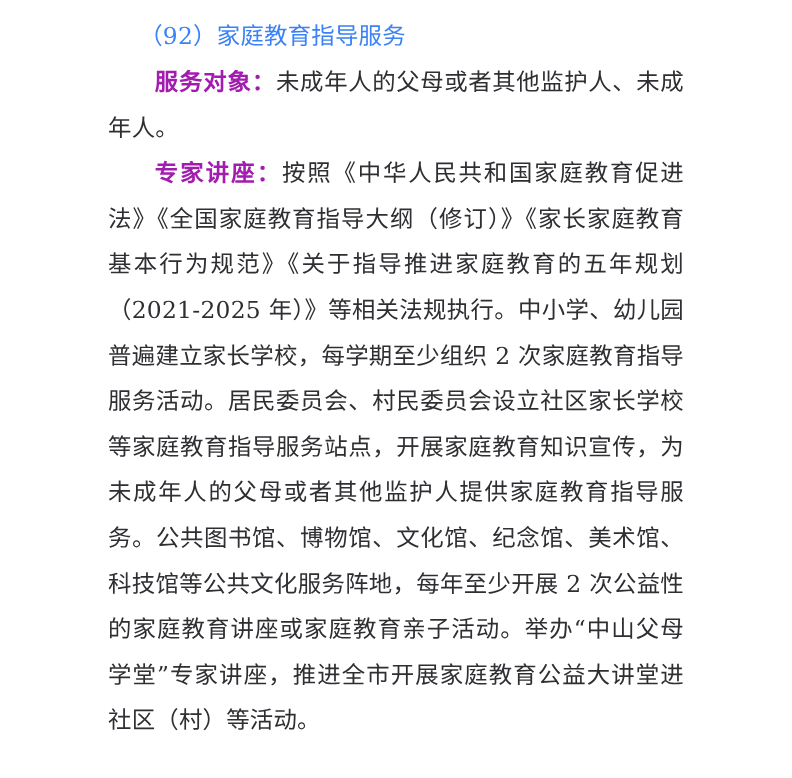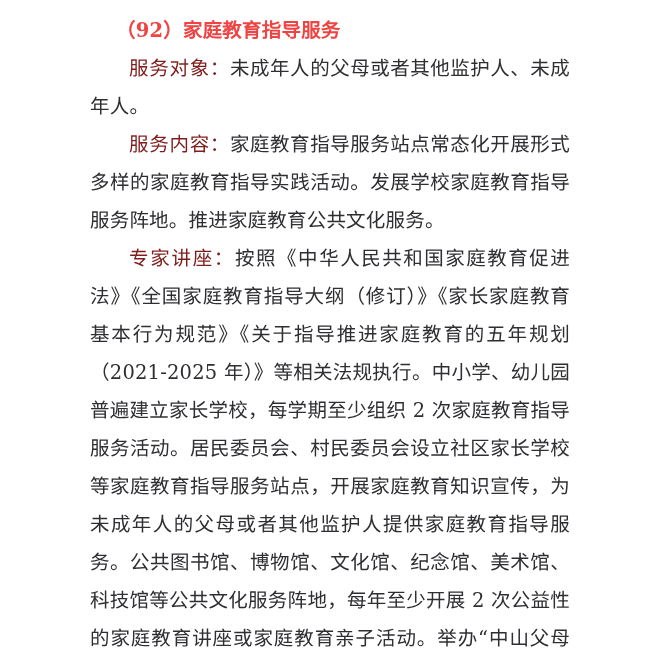--- a/index.html
+++ b/index.html
@@ -31,45 +31,42 @@
     line-height: 38px;
     text-align: justify;
     text-justify: inter-character;
     text-indent: 39px;
     letter-spacing: 0.2px;
     color: #2f2f33;
     font-weight: 400;
   }
   .para.title {
     text-indent: 26px;
-    font-weight: 700;
-    color: #ef4444;
+    font-weight: 400;
+    color: #3b82f6;
   }
   .label {
-    font-weight: 400;
-    color: #7f1d1d;
+    font-weight: 700;
+    color: #a21caf;
     letter-spacing: 0.4px;
   }
 </style>
 </head>
 <body>
 
 <div class="page">
   <div class="doc-body">
 
     <p class="para title">
       <span>（92）家庭教育指导服务</span>
     </p>
 
     <p class="para">
       <span class="label">服务对象：</span><span>未成年人的父母或者其他监护人、未成年人。</span>
     </p>
 
-    <p class="para">
-      <span class="label">服务内容：</span><span>家庭教育指导服务站点常态化开展形式多样的家庭教育指导实践活动。发展学校家庭教育指导服务阵地。推进家庭教育公共文化服务。</span>
-    </p>
 
     <p class="para">
       <span class="label">专家讲座：</span><span>按照《中华人民共和国家庭教育促进法》《全国家庭教育指导大纲（修订）》《家长家庭教育基本行为规范》《关于指导推进家庭教育的五年规划（2021-2025 年）》等相关法规执行。中小学、幼儿园普遍建立家长学校，每学期至少组织 2 次家庭教育指导服务活动。居民委员会、村民委员会设立社区家长学校等家庭教育指导服务站点，开展家庭教育知识宣传，为未成年人的父母或者其他监护人提供家庭教育指导服务。公共图书馆、博物馆、文化馆、纪念馆、美术馆、科技馆等公共文化服务阵地，每年至少开展 2 次公益性的家庭教育讲座或家庭教育亲子活动。举办“中山父母学堂”专家讲座，推进全市开展家庭教育公益大讲堂进社区（村）等活动。</span>
     </p>
 
   </div>
 </div>
 
 </body></html>

